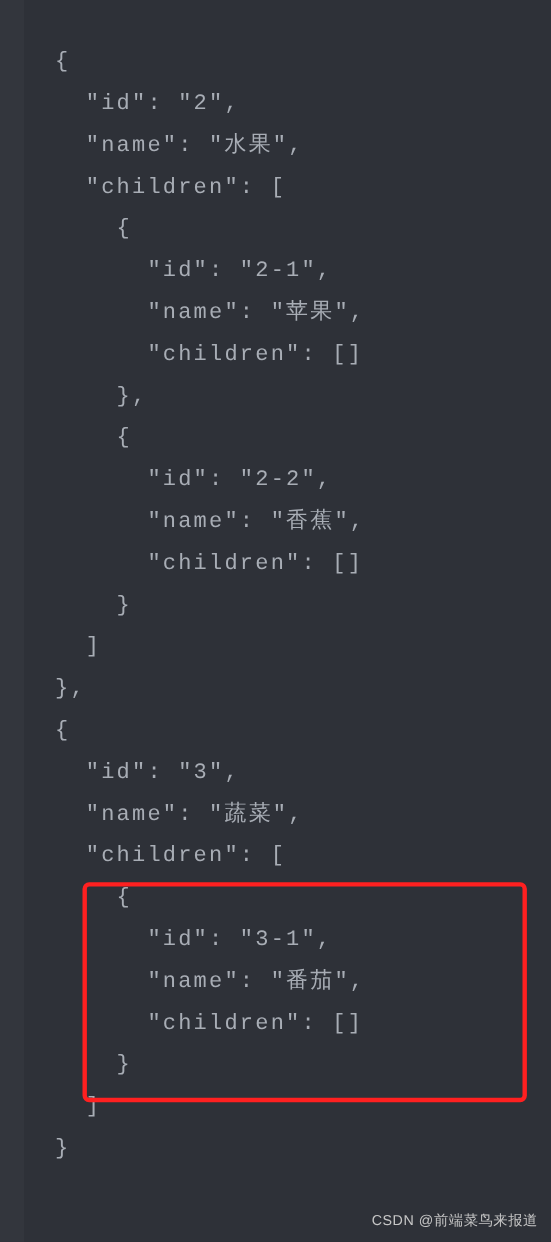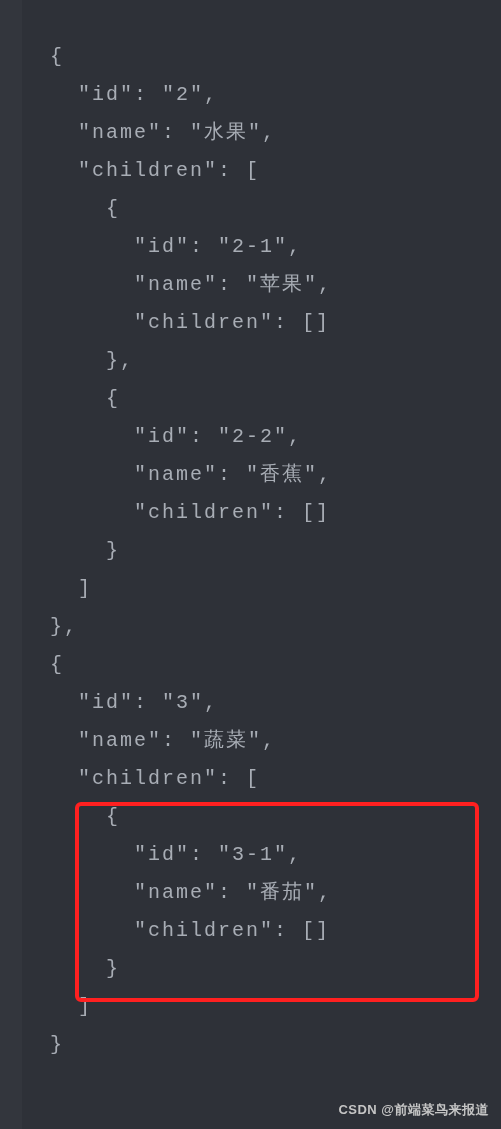--- a/index.html
+++ b/index.html
@@ -43,21 +43,20 @@
       pointer-events: none;
     }
     .watermark {
       position: absolute;
       bottom: 6px;
       right: 12px;
       font-size: 13px;
       color: #c5c5c5;
       letter-spacing: 0.5px;
       font-family: sans-serif;
-      font-weight: bold;
     }
   </style>
 </head>
 <body>
 
 <div class="gutter"></div>
 
 <div class="code">
 <span>  {</span>
 <span>    "id": "2",</span>

